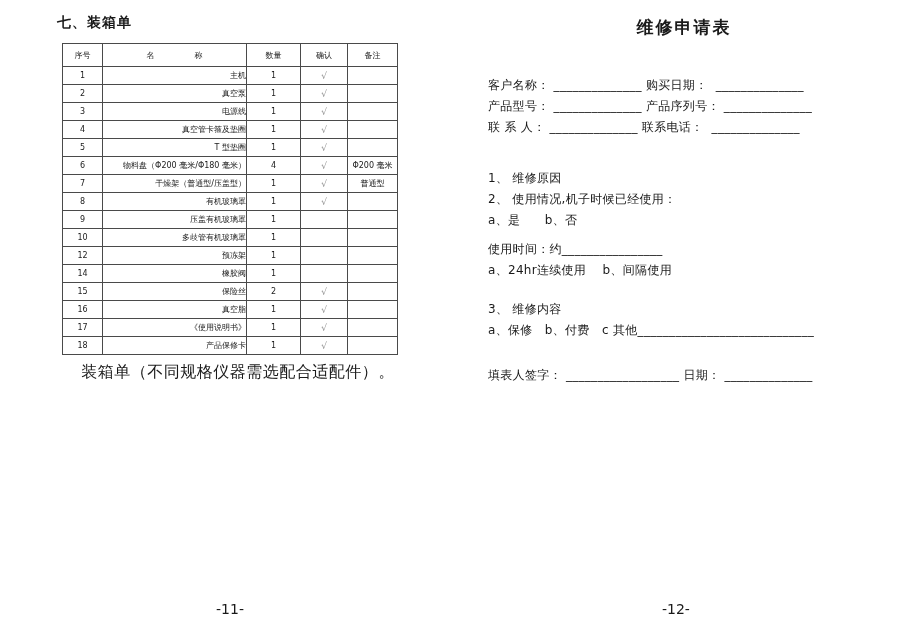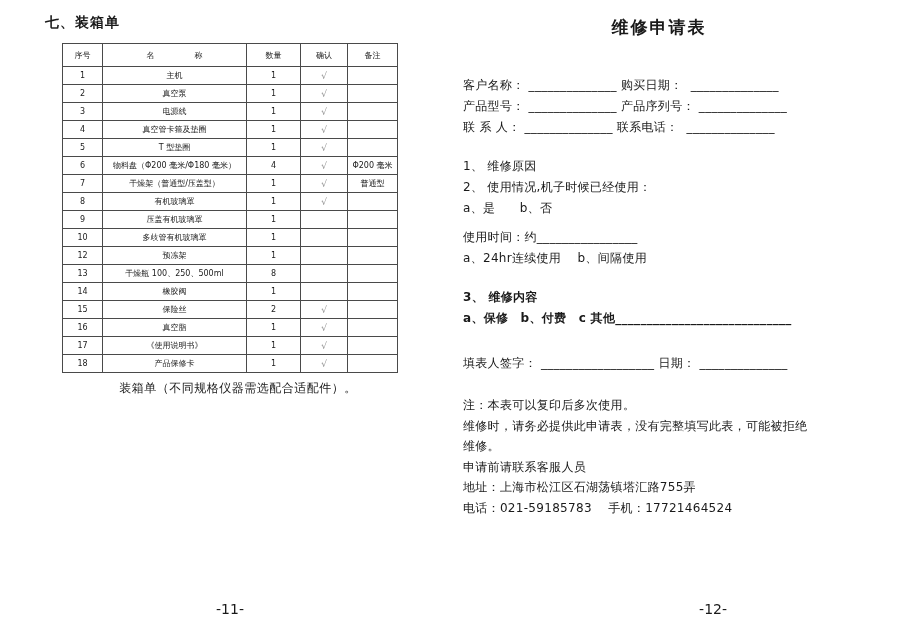--- a/index.html
+++ b/index.html
@@ -19,21 +19,21 @@
   
   .page-left {
     position: absolute;
     left: 45px;
     top: 14px;
     width: 375px;
   }
   .heading {
     font-size: 14px;
     font-weight: bold;
-    margin: 0 0 11px 0;
+    margin: 0 0 11px 12px;
     letter-spacing: 1px;
   }
   table.packing {
     border-collapse: collapse;
     table-layout: fixed;
     margin-left: 17px;
     width: 335px;
   }
   table.packing th,
   table.packing td {
@@ -42,75 +42,75 @@
     font-weight: normal;
     text-align: center;
     vertical-align: middle;
     padding: 0;
     height: 17px;
     overflow: hidden;
     white-space: nowrap;
   }
   table.packing thead th { height: 22px; }
   table.packing td.name-cell {
-    text-align: center;
+    text-align: right;
   }
   table.packing td.check-cell {
     color: #8f8f8f;
     font-size: 9px;
   }
   .caption {
     margin-top: 7px;
     margin-left: 17px;
     width: 352px;
     text-align: center;
-    font-size: 12px;
+    font-size: 16px;
     letter-spacing: 0.5px;
   }
 
   
   .page-right {
     position: absolute;
-    left: 463px;
+    left: 488px;
     top: 0;
     width: 372px;
     font-size: 12px;
   }
   .pr-title {
     width: 392px;
     margin-top: 16px;
     text-align: center;
     font-size: 17px;
     font-weight: bold;
     letter-spacing: 2px;
   }
   .pr-line {
     line-height: 21px;
     white-space: pre;
     letter-spacing: 0.3px;
   }
   .info-block   { margin-top: 36px; }
-  .sec1         { margin-top: 18px; }
+  .sec1         { margin-top: 30px; }
   .sec2         { }
   .usage-time   { margin-top: 8px; }
   .usage-place  { margin-top: 21px; }
-  .sec3         { margin-top: 18px; font-weight: bold; }
+  .sec3         { margin-top: 18px; }
   .signature    { margin-top: 24px; }
   .notes-block  { margin-top: 21px; }
   .notes-block .pr-line { line-height: 20.5px; white-space: normal; }
 
   
   .pageno {
     position: absolute;
     top: 601px;
     font-size: 14px;
     color: #1a1a1a;
   }
   .pageno-left  { left: 205px; width: 50px; text-align: center; }
-  .pageno-right { left: 677px; width: 50px; text-align: right; }
+  .pageno-right { left: 662px; width: 50px; text-align: left; }
 </style>
 </head>
 <body>
 
 <div class="page-left">
   <h2 class="heading">七、装箱单</h2>
 
   <table class="packing">
     <colgroup>
       <col style="width:40px">
@@ -200,27 +200,20 @@
           <td></td>
         </tr>
         <tr>
           <td>12</td>
           <td class="name-cell">预冻架</td>
           <td>1</td>
           <td class="check-cell"></td>
           <td></td>
         </tr>
         <tr>
-          <td>13</td>
-          <td class="name-cell">干燥瓶 100、250、500ml</td>
-          <td>8</td>
-          <td class="check-cell"></td>
-          <td></td>
-        </tr>
-        <tr>
           <td>14</td>
           <td class="name-cell">橡胶阀</td>
           <td>1</td>
           <td class="check-cell"></td>
           <td></td>
         </tr>
         <tr>
           <td>15</td>
           <td class="name-cell">保险丝</td>
           <td>2</td>
@@ -276,24 +269,16 @@
   </div>
 
 
   <div class="sec3">
     <div class="pr-line">3、 维修内容</div>
     <div class="pr-line">a、保修　b、付费　c 其他____________________________</div>
   </div>
 
   <div class="signature pr-line">填表人签字： __________________ 日期： ______________</div>
 
-  <div class="notes-block">
-    <div class="pr-line">注：本表可以复印后多次使用。</div>
-    <div class="pr-line">维修时，请务必提供此申请表，没有完整填写此表，可能被拒绝</div>
-    <div class="pr-line">维修。</div>
-    <div class="pr-line">申请前请联系客服人员</div>
-    <div class="pr-line">地址：上海市松江区石湖荡镇塔汇路755弄</div>
-    <div class="pr-line">电话：021-59185783　 手机：17721464524</div>
-  </div>
 </div>
 
 <div class="pageno pageno-left">-11-</div>
 <div class="pageno pageno-right">-12-</div>
 
 </body></html>

